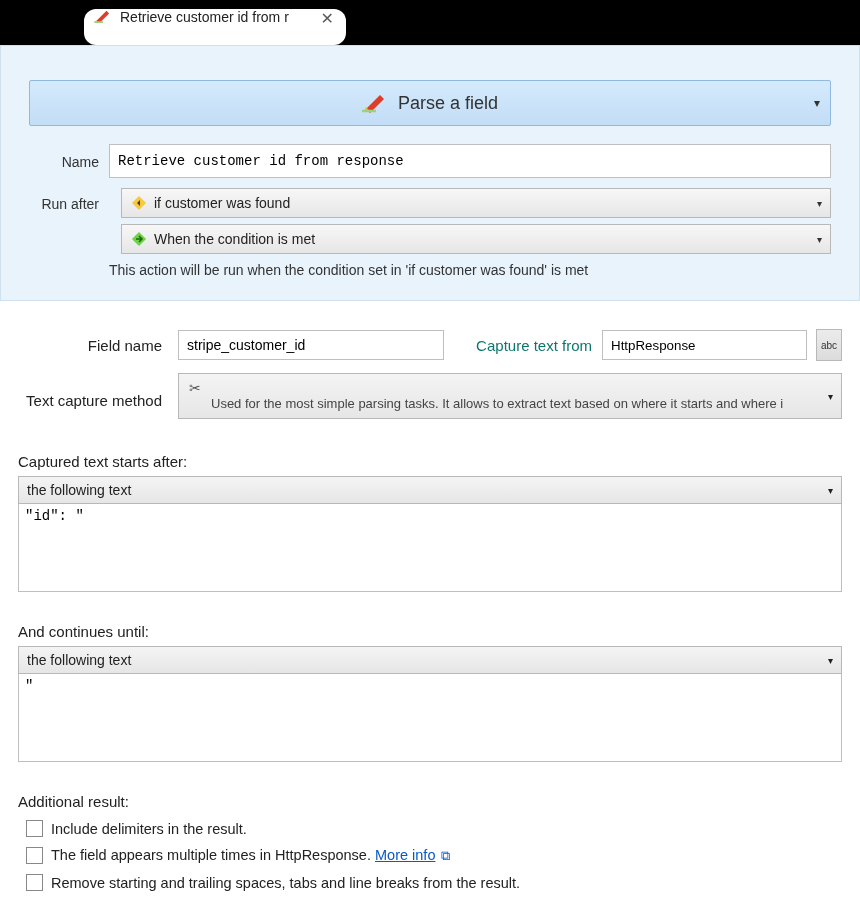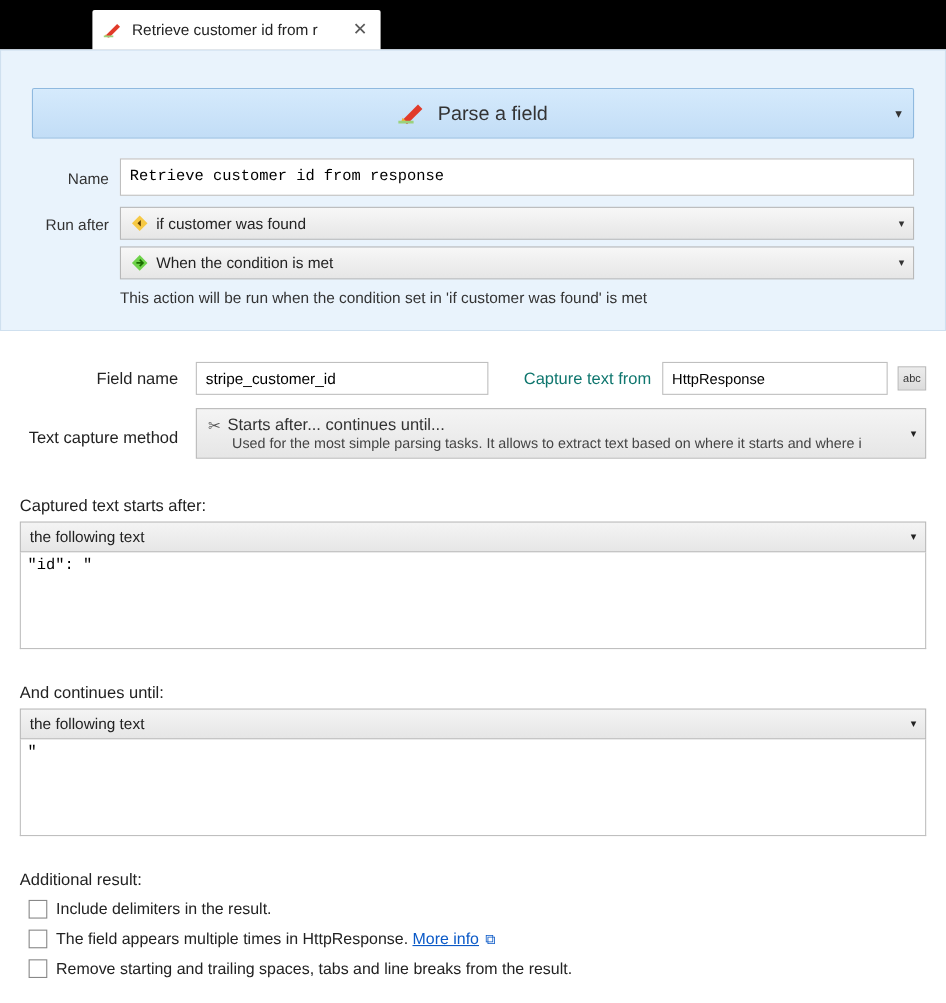--- a/index.html
+++ b/index.html
@@ -17,28 +17,29 @@
     height: 45px;
     display: flex;
     align-items: flex-end;
     padding-left: 84px;
   }
   .tab {
     background: #fff;
     height: 36px;
     width: 262px;
     display: flex;
-    align-items: center;
+    align-items: flex-start;
     padding: 0 10px;
     font-size: 14px;
     gap: 8px;
     border-top-left-radius: 2px;
     border-top-right-radius: 2px;
     overflow: hidden;
     white-space: nowrap;
+    border-radius: 12px;
   }
   .tab .tab-label { flex: 1; overflow: hidden; }
   .tab .tab-close { color: #5a5a5a; font-size: 16px; padding: 0 2px; }
 
   .header-panel {
     background: #e9f3fc;
     border: 1px solid #cfe0ef;
     padding: 34px 28px 22px 28px;
   }
   .action-banner {
@@ -93,21 +94,21 @@
     font-size: 14px;
     position: relative;
     border-radius: 0;
   }
   .select-like .chev {
     position: absolute;
     right: 8px;
     font-size: 10px;
     color: #333;
   }
-  .select-wide { flex: 1; }
+  .select-wide { flex: 1; margin-left: 12px; }
   .runafter-note {
     font-size: 14px;
     color: #333;
     margin-left: 80px;
     margin-top: 8px;
   }
 
   .icon-diamond {
     width: 18px; height: 18px;
     display: inline-flex;
@@ -147,21 +148,21 @@
     font-size: 15px;
     color: #0f766e;
   }
   .capt-input {
     flex: 1;
     height: 30px;
     border: 1px solid #bfbfbf;
     padding: 0 8px;
   }
   .abc-btn {
-    width: 26px; height: 22px;
+    width: 26px; height: 32px;
     border: 1px solid #b8b8b8;
     background: linear-gradient(#ececec,#dcdcdc);
     display: flex; align-items: center; justify-content: center;
     font-size: 10px;
     color: #333;
     margin-left: -1px;
   }
   .method-box {
     flex: 1;
     border: 1px solid #b8b8b8;
@@ -327,21 +328,20 @@
     <div class="abc-btn">
         <span>abc</span>
       </div>
   </div>
 
   <div class="grid-row" style="align-items:center;">
     <div class="grid-label" style="padding-top:8px;">Text capture method</div>
     <div class="method-box">
       <div class="mline1">
         <span style="color:#555;font-size:14px;">✂</span>
-        <span>Starts after... continues until...</span>
       </div>
       <div class="mline2">Used for the most simple parsing tasks. It allows to extract text based on where it starts and where i</div>
       <span class="chev">▾</span>
     </div>
   </div>
 </div>
 
 <div class="lower-scroll">
 
   <div class="sec-label">Captured text starts after:</div>

